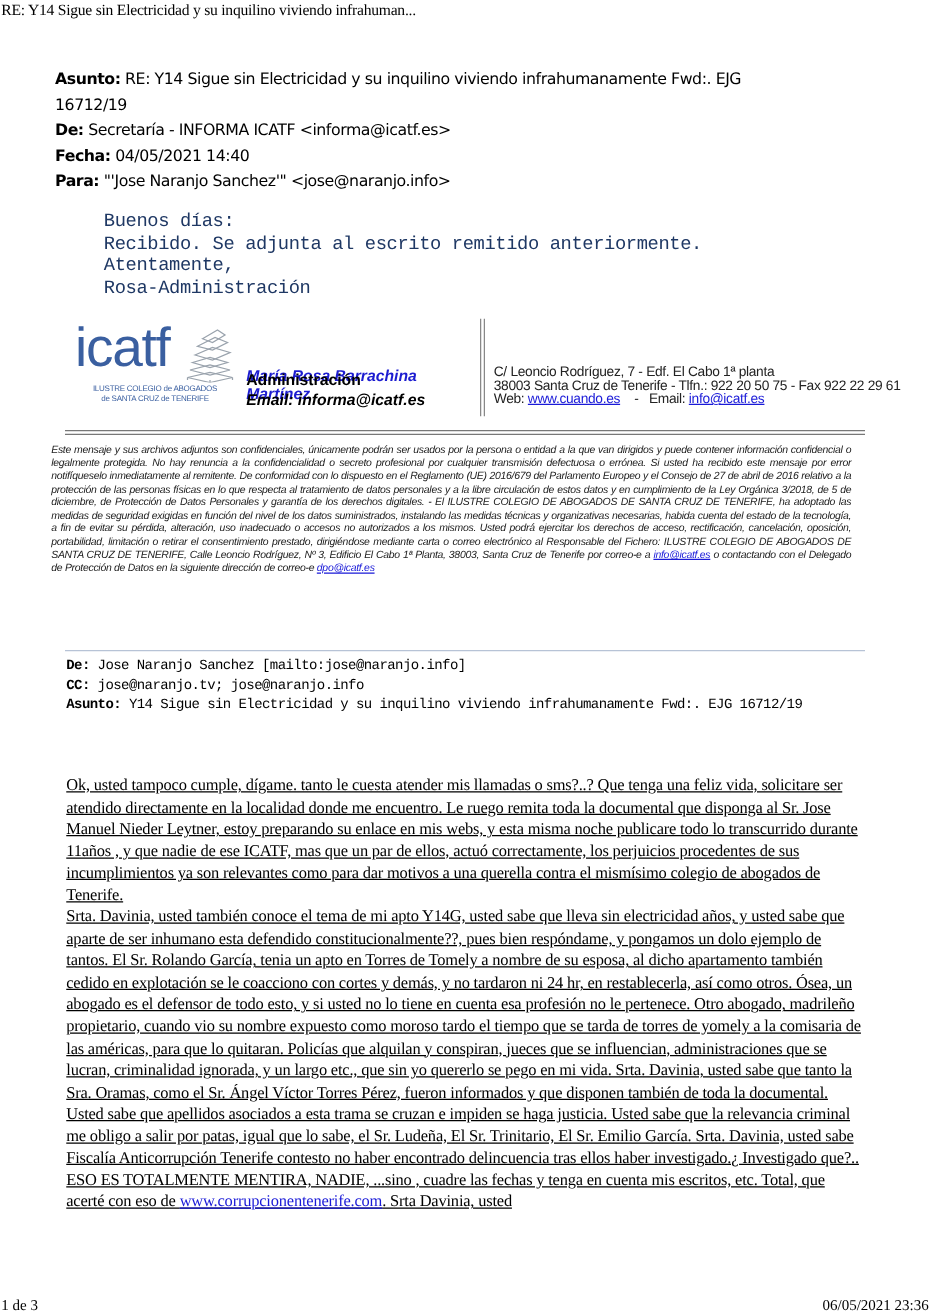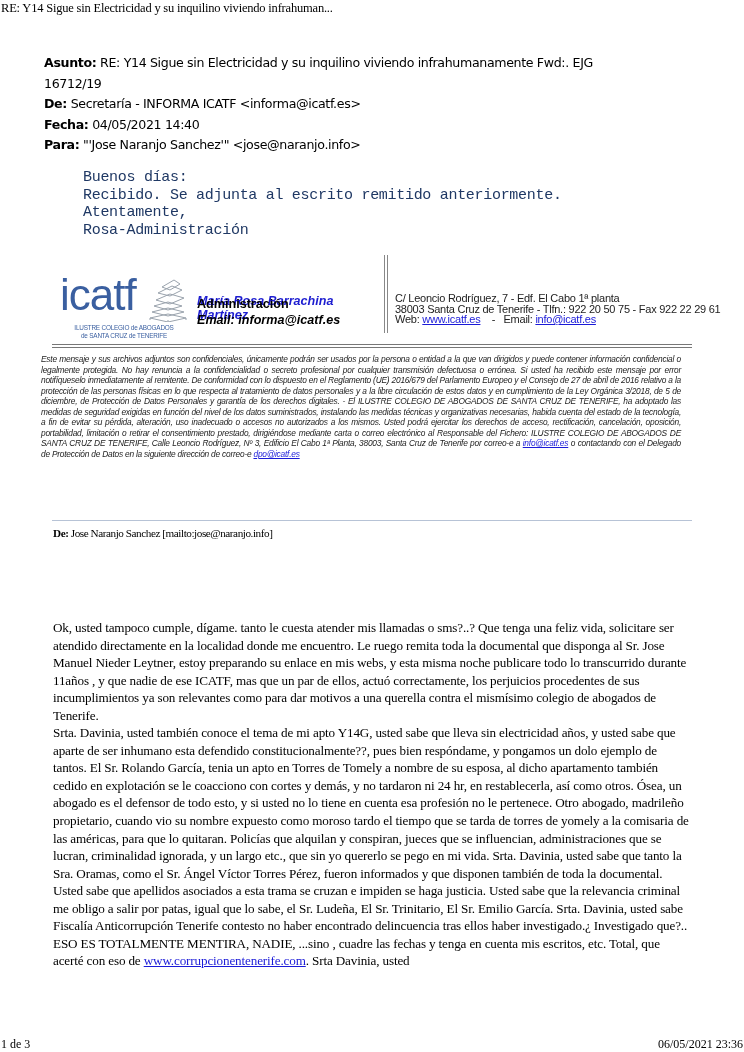--- a/index.html
+++ b/index.html
@@ -14,21 +14,21 @@
       font-family: "DejaVu Sans", sans-serif; font-size: 12.6px; line-height: 20.5px;
       letter-spacing: -0.35px;
     }
     .hdr .lbl { font-weight: bold; }
     .greeting {
       position: absolute; left: 53px; top: 169px;
       font-family: Liberation Mono, monospace; font-size: 15px; line-height: 17.5px;
       color: #1f3864; letter-spacing: -0.3px; margin-left: 30px;
     }
     .sig { position: absolute; left: 60px; top: 258px; width: 640px; height: 80px; }
-    .logo { position: absolute; left: 0; top: 18px; width: 128px; height: 70px; }
+    .logo { position: absolute; left: 0; top: 2px; width: 128px; height: 70px; }
     .logo-word {
       position: absolute; left: 0; top: -6px;
       font-family: "Liberation Sans", sans-serif; font-size: 44px; color: #3a5fa0;
       letter-spacing: -1px; font-weight: normal;
     }
     .logo-sub {
       position: absolute; left: 0; top: 48px; width: 128px;
       font-family: "Liberation Sans", sans-serif; font-size: 6.4px; color: #3a5fa0;
       line-height: 8px; text-align: center; letter-spacing: -0.2px;
     }
@@ -62,30 +62,30 @@
     }
     .disclaimer {
       position: absolute; left: 41px; top: 354px; width: 640px;
       font-family: "Liberation Sans", sans-serif; font-size: 8.35px; font-style: italic;
       line-height: 10.55px; color: #222; letter-spacing: -0.22px;
       text-align: justify;
     }
     .hr2 { position: absolute; left: 52px; top: 520px; width: 640px; height: 0; border-top: 1px solid #b7c3d6; }
     .fwd {
       position: absolute; left: 53px; top: 526px; width: 640px;
-      font-family: Liberation Serif, serif; font-size: 11.2px; line-height: 15.7px;
+      font-family: Liberation Mono, monospace; font-size: 11.2px; line-height: 15.7px;
       letter-spacing: -0.45px;
     }
     .fwd .lbl { font-weight: bold; }
     .body-text {
       position: absolute; left: 53px; top: 619px; width: 638px;
       font-family: "Liberation Serif", serif; font-size: 13.15px; line-height: 17.55px;
       letter-spacing: -0.15px;
     }
-    .body-text p { margin: 0; }
+    .body-text p { margin: 0; text-decoration: underline; }
     .footer-left {
       position: absolute; left: 1px; top: 1037px;
       font-family: "Liberation Serif", serif; font-size: 12px;
     }
     .footer-right {
       position: absolute; right: 1px; top: 1037px;
       font-family: "Liberation Serif", serif; font-size: 12px;
     }
   </style>
 </head>
@@ -140,39 +140,47 @@
   </div>
   <div class="sig-name">María Rosa Barrachina Martínez</div>
   <div class="sig-role">Administración</div>
   <div class="sig-email">Email: informa@icatf.es</div>
   <div class="vsep"></div>
   <div class="addr">
     <div>C/ Leoncio Rodríguez, 7 - Edf. El Cabo 1ª planta</div>
     <div>38003 Santa Cruz de Tenerife - Tlfn.: 922 20 50 75 - Fax 922 22 29 61</div>
     <div>
       <span>Web:</span>
-      <a class="lnk">www.icatf.es</a>
+      <a class="lnk">www.cuando.es</a>
       &nbsp;&nbsp;&nbsp;<span>-</span>&nbsp;&nbsp;
       <span>Email:</span>
       <a class="lnk">info@icatf.es</a>
     </div>
   </div>
 </div>
 
 <div class="hbar"></div>
 
 <div class="disclaimer"><span>Este mensaje y sus archivos adjuntos son confidenciales, únicamente podrán ser usados por la persona o entidad a la que van dirigidos y puede contener información confidencial o legalmente protegida. No hay renuncia a la confidencialidad o secreto profesional por cualquier transmisión defectuosa o errónea. Si usted ha recibido este mensaje por error notifíqueselo inmediatamente al remitente. De conformidad con lo dispuesto en el Reglamento (UE) 2016/679 del Parlamento Europeo y el Consejo de 27 de abril de 2016 relativo a la protección de las personas físicas en lo que respecta al tratamiento de datos personales y a la libre circulación de estos datos y en cumplimiento de la Ley Orgánica 3/2018, de 5 de diciembre, de Protección de Datos Personales y garantía de los derechos digitales. - El ILUSTRE COLEGIO DE ABOGADOS DE SANTA CRUZ DE TENERIFE, ha adoptado las medidas de seguridad exigidas en función del nivel de los datos suministrados, instalando las medidas técnicas y organizativas necesarias, habida cuenta del estado de la tecnología, a fin de evitar su pérdida, alteración, uso inadecuado o accesos no autorizados a los mismos. Usted podrá ejercitar los derechos de acceso, rectificación, cancelación, oposición, portabilidad, limitación o retirar el consentimiento prestado, dirigiéndose mediante carta o correo electrónico al Responsable del Fichero: ILUSTRE COLEGIO DE ABOGADOS DE SANTA CRUZ DE TENERIFE, Calle Leoncio Rodríguez, Nº 3, Edificio El Cabo 1ª Planta, 38003, Santa Cruz de Tenerife por correo-e a </span><a class="lnk">info@icatf.es</a><span> o contactando con el Delegado de Protección de Datos en la siguiente dirección de correo-e </span><a class="lnk">dpo@icatf.es</a></div>
 
 <div class="hr2"></div>
 
 <div class="fwd">
   <div>
     <span class="lbl">De:</span>
     <span>Jose Naranjo Sanchez [mailto:jose@naranjo.info]</span>
   </div>
+  <div>
+    <span class="lbl">CC:</span>
+    <span>jose@naranjo.tv; jose@naranjo.info</span>
+  </div>
+  <div>
+    <span class="lbl">Asunto:</span>
+    <span>Y14 Sigue sin Electricidad y su inquilino viviendo infrahumanamente Fwd:. EJG 16712/19</span>
+  </div>
 </div>
 
 <div class="body-text">
   <p>Ok, usted tampoco cumple, dígame. tanto le cuesta atender mis llamadas o sms?..? Que tenga una feliz vida, solicitare ser atendido directamente en la localidad donde me encuentro. Le ruego remita toda la documental que disponga al Sr. Jose Manuel Nieder Leytner, estoy preparando su enlace en mis webs, y esta misma noche publicare todo lo transcurrido durante 11años , y que nadie de ese ICATF, mas que un par de ellos, actuó correctamente, los perjuicios procedentes de sus incumplimientos ya son relevantes como para dar motivos a una querella contra el mismísimo colegio de abogados de Tenerife.</p>
   <p><span>Srta. Davinia, usted también conoce el tema de mi apto Y14G, usted sabe que lleva sin electricidad años, y usted sabe que aparte de ser inhumano esta defendido constitucionalmente??, pues bien respóndame, y pongamos un dolo ejemplo de tantos. El Sr. Rolando García, tenia un apto en Torres de Tomely a nombre de su esposa, al dicho apartamento también cedido en explotación se le coacciono con cortes y demás, y no tardaron ni 24 hr, en restablecerla, así como otros. Ósea, un abogado es el defensor de todo esto, y si usted no lo tiene en cuenta esa profesión no le pertenece. Otro abogado, madrileño propietario, cuando vio su nombre expuesto como moroso tardo el tiempo que se tarda de torres de yomely a la comisaria de las américas, para que lo quitaran. Policías que alquilan y conspiran, jueces que se influencian, administraciones que se lucran, criminalidad ignorada, y un largo etc., que sin yo quererlo se pego en mi vida. Srta. Davinia, usted sabe que tanto la Sra. Oramas, como el Sr. Ángel Víctor Torres Pérez, fueron informados y que disponen también de toda la documental. Usted sabe que apellidos asociados a esta trama se cruzan e impiden se haga justicia. Usted sabe que la relevancia criminal me obligo a salir por patas, igual que lo sabe, el Sr. Ludeña, El Sr. Trinitario, El Sr. Emilio García. Srta. Davinia, usted sabe Fiscalía Anticorrupción Tenerife contesto no haber encontrado delincuencia tras ellos haber investigado.¿ Investigado que?.. ESO ES TOTALMENTE MENTIRA, NADIE, ...sino , cuadre las fechas y tenga en cuenta mis escritos, etc. Total, que acerté con eso de </span><a class="lnk">www.corrupcionentenerife.com</a><span>. Srta Davinia, usted</span></p>
 </div>
 
 <div class="footer-left">1 de 3</div>
 <div class="footer-right">06/05/2021 23:36</div>
 

